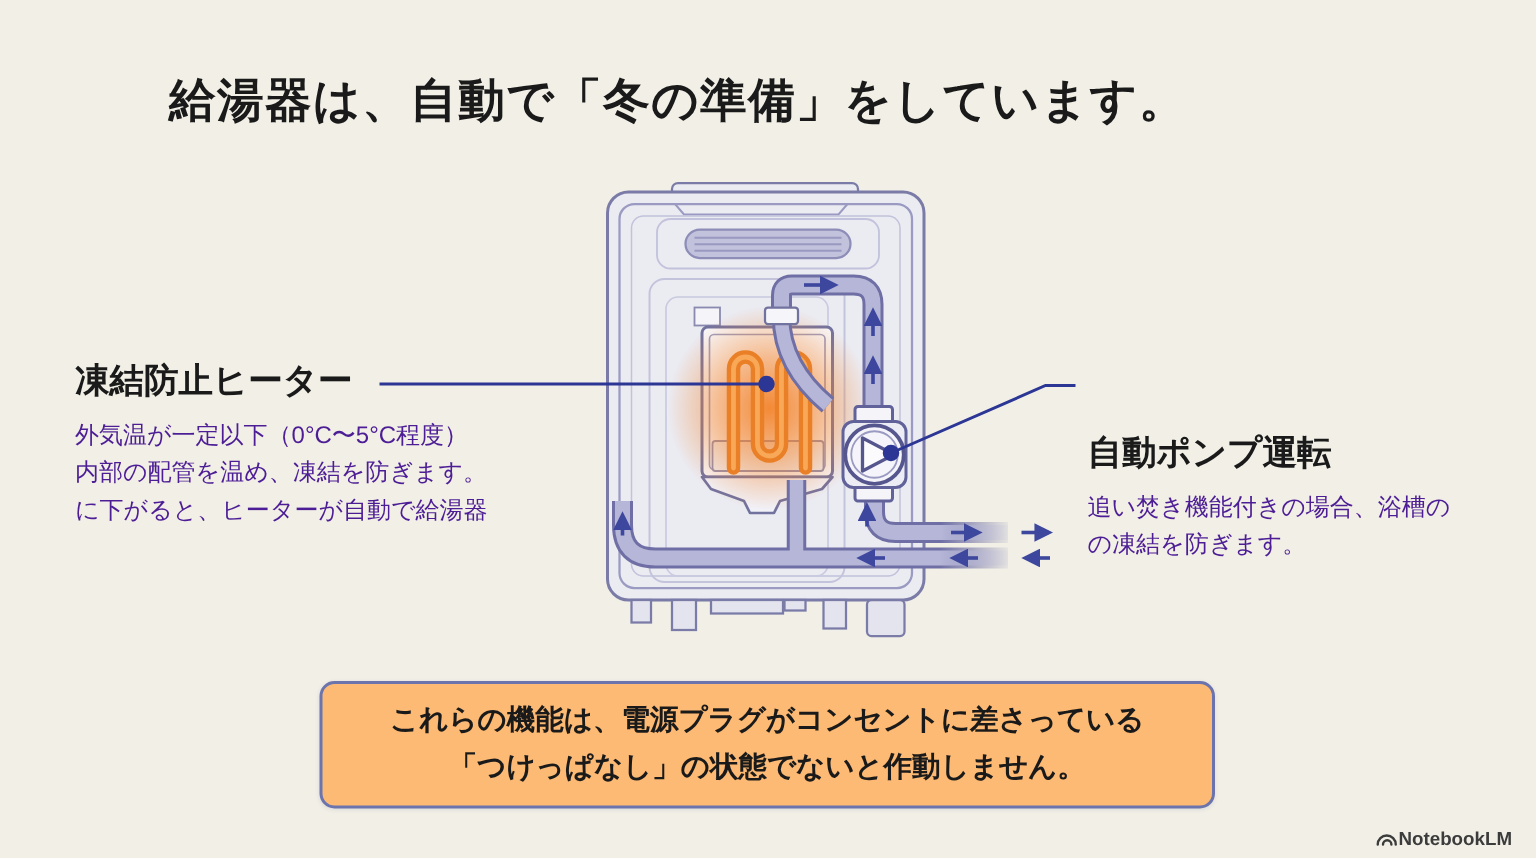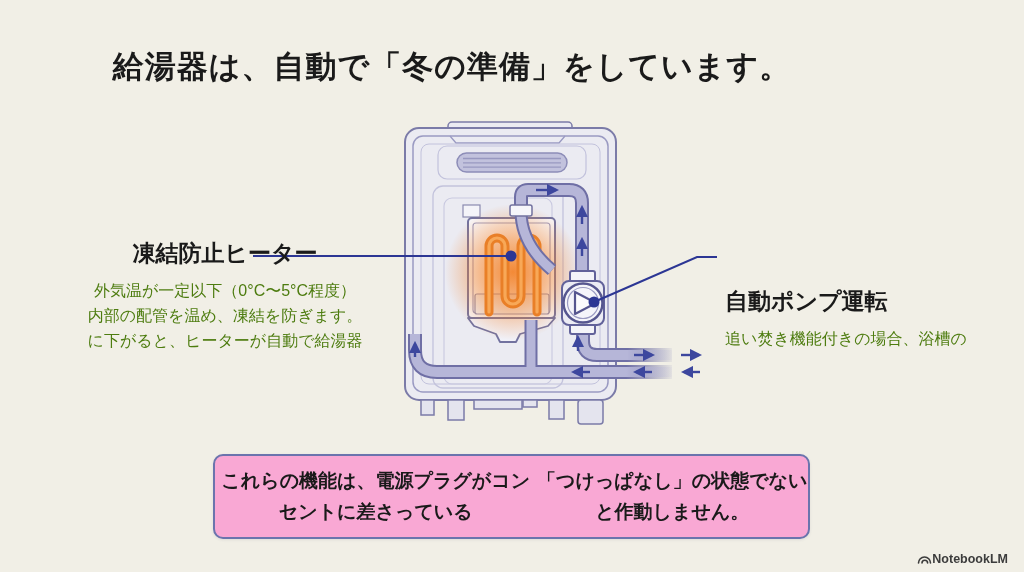--- a/index.html
+++ b/index.html
@@ -8,27 +8,27 @@
     background:#f1efe6;
     font-family:"Liberation Sans","DejaVu Sans",sans-serif;
     color:#1a1a1a;
   }
   .title{
     position:absolute;top:46px;left:0;width:904px;
     text-align:center;font-size:31px;font-weight:800;letter-spacing:1px;
   }
   .callout{position:absolute;width:350px;}
   .callout .heading{font-size:23px;font-weight:800;line-height:1.35;}
-  .callout .body{margin-top:10px;font-size:16px;font-weight:500;line-height:1.56;color:#4d7c0f;}
-  .callout-left{left:50px;top:238px;text-align:center;}
+  .callout .body{margin-top:10px;font-size:16px;font-weight:500;line-height:1.56;color:#4c1d95;}
+  .callout-left{left:50px;top:238px;}
   .callout-right{left:725px;top:238px;width:280px;margin-top:48px;}
   .notice{
     position:absolute;left:213px;top:454px;width:597px;height:85px;
     box-sizing:border-box;border:2px solid #6b74ad;border-radius:10px;
-    background:#f9a8d4;display:flex;
+    background:#fdba74;display:flex;flex-direction:column;
     align-items:center;justify-content:center;
     font-size:19px;font-weight:700;line-height:1.62;text-align:center;
     box-shadow:0 1px 3px rgba(60,60,110,0.10);
   }
   .footer{
     position:absolute;right:16px;bottom:6px;display:flex;align-items:center;gap:0;
     font-size:12.5px;font-weight:600;color:#3c3c3c;
   }
   .diagram-svg{position:absolute;left:0;top:0;}
 </style>
@@ -166,20 +166,21 @@
       <div>外気温が一定以下（0°C〜5°C程度）</div>
       <div>内部の配管を温め、凍結を防ぎます。</div>
       <div>に下がると、ヒーターが自動で給湯器</div>
     </div>
   </div>
 
   <div class="callout callout-right">
     <div class="heading">自動ポンプ運転</div>
     <div class="body">
       <div>追い焚き機能付きの場合、浴槽の</div>
+      <div>の凍結を防ぎます。</div>
     </div>
   </div>
 
   <div class="notice">
     <div>これらの機能は、電源プラグがコンセントに差さっている</div>
     <div>「つけっぱなし」の状態でないと作動しません。</div>
   </div>
 
   <div class="footer">
     <svg width="15" height="12" viewBox="0 0 15 12">

